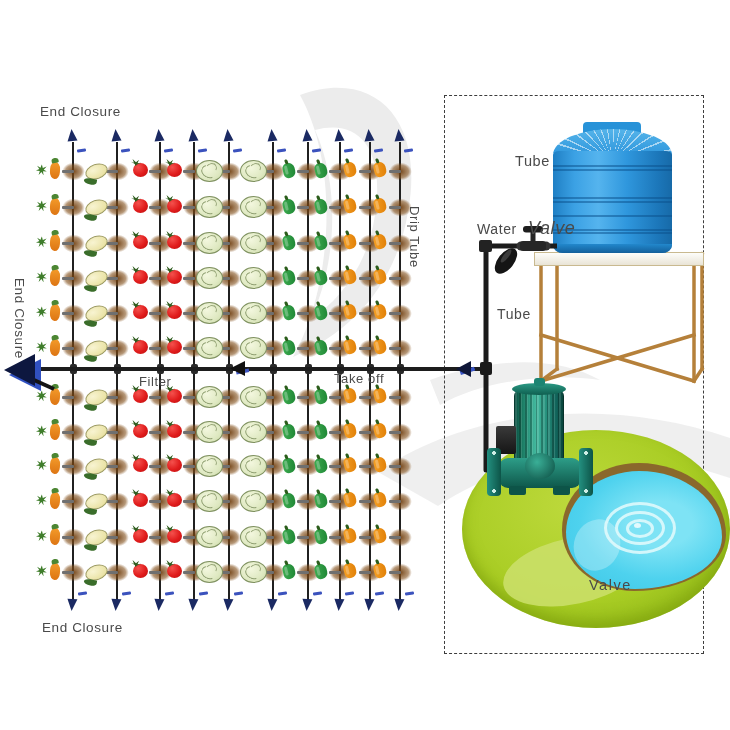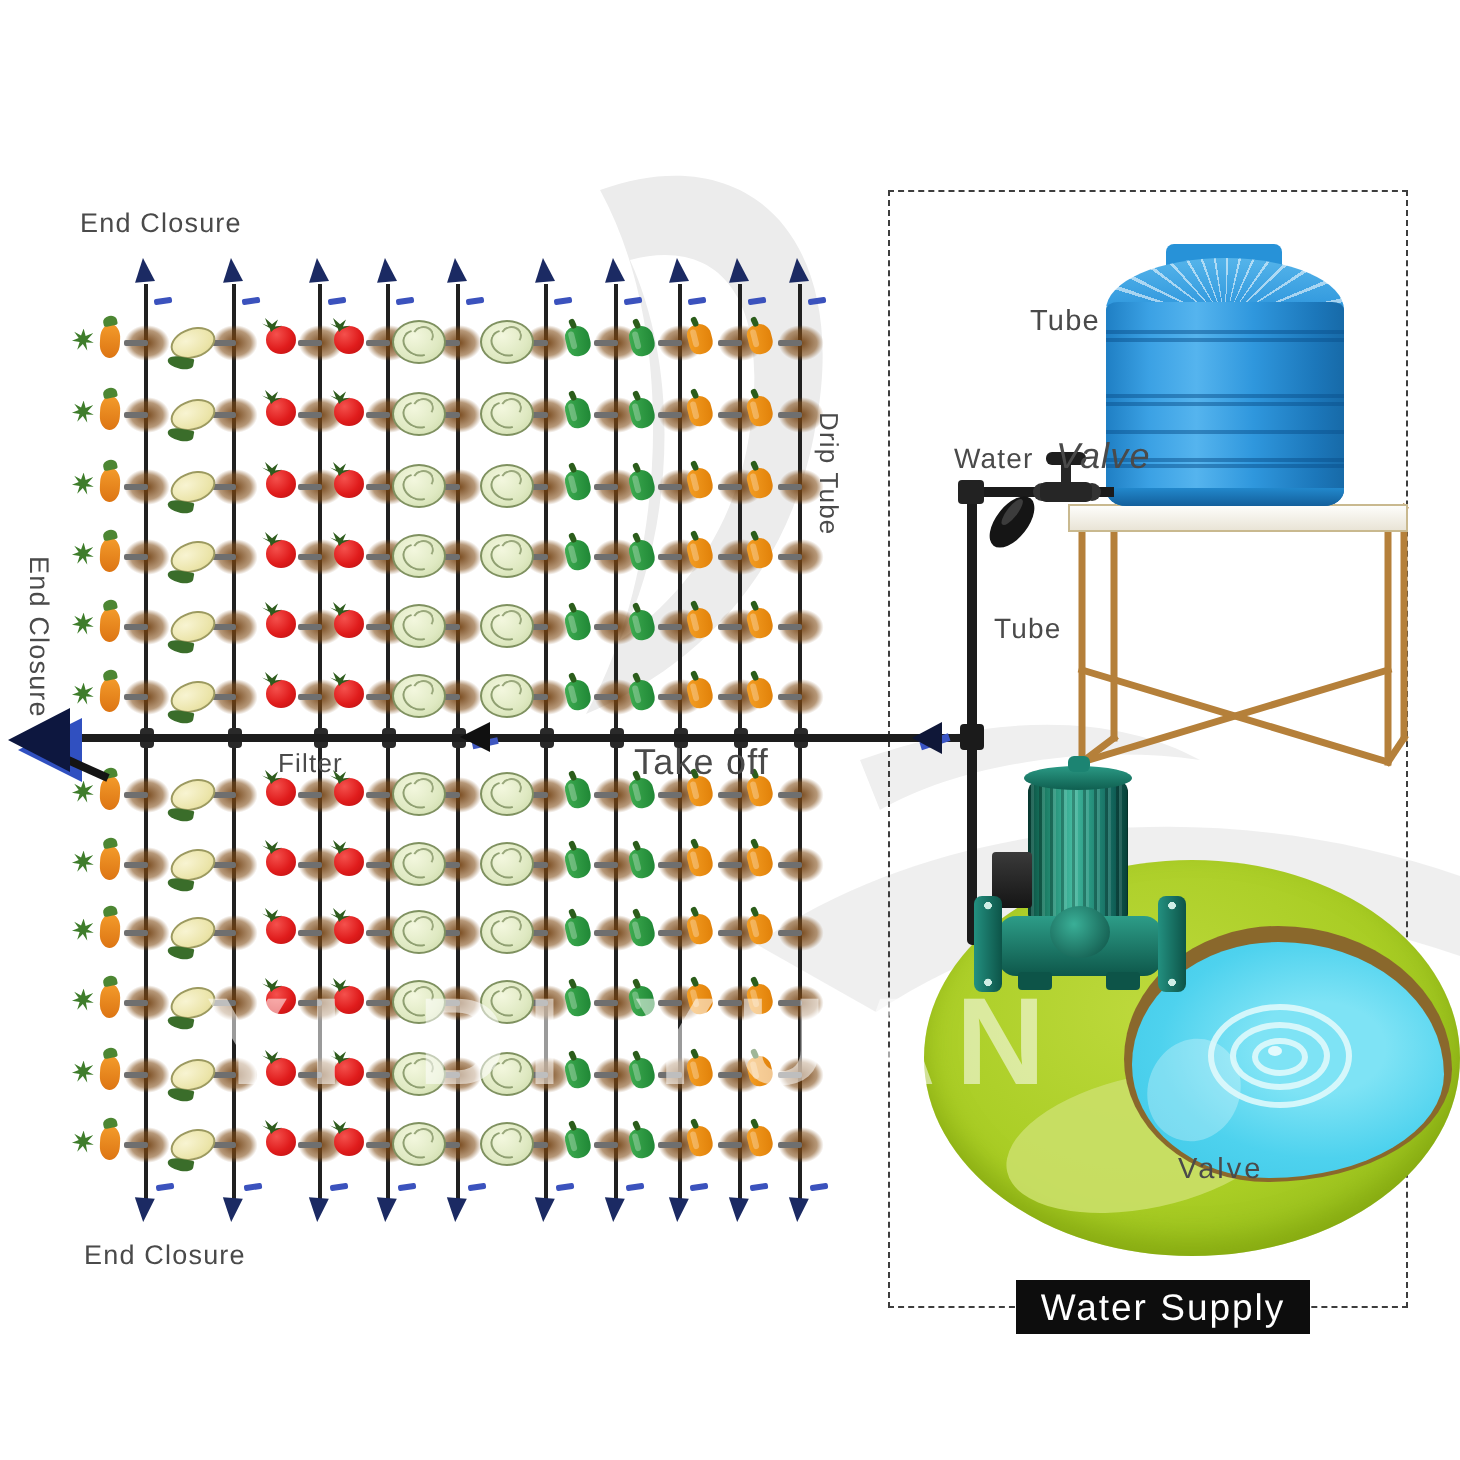--- a/index.html
+++ b/index.html
@@ -533,27 +533,26 @@
       <div class="crop crop-pepper-orange" style="left: 374px; top: 492px;"></div>
       <div class="blob" style="left: 386px; top: 526px;"></div>
       <div class="conn" style="left: 389px; top: 535.5px;"></div>
       <div class="crop crop-pepper-orange" style="left: 374px; top: 528px;"></div>
       <div class="blob" style="left: 386px; top: 561px;"></div>
       <div class="conn" style="left: 389px; top: 570.5px;"></div>
       <div class="crop crop-pepper-orange" style="left: 374px; top: 563px;"></div>
       <div class="submain-line" style="left: 10px; top: 367px; width: 474px;"></div>
     </div>
 
-  <div class="wm-text">YI DI YUAN</div>
 
   <div class="lbl" style="left:40px;top:104px;">End Closure</div>
   <div class="lbl vert" style="left:12px;top:278px;">End Closure</div>
   <div class="lbl" style="left:42px;top:620px;">End Closure</div>
   <div class="lbl" style="left:139px;top:374px;font-size:13px;">Filter</div>
-  <div class="lbl" style="left:317px;top:371px;font-size:18px;">Take off</div>
+  <div class="lbl" style="left:334px;top:371px;font-size:13px;">Take off</div>
   <div class="lbl vert" style="left:407px;top:206px;font-size:13px;">Drip Tube</div>
 
   <div class="dashed-box"></div>
 
   <svg class="layer under" width="730" height="730" viewBox="0 0 730 730">
     <g stroke="#b5803a" stroke-width="3.5" fill="none" stroke-linecap="square">
       <line x1="541" y1="263" x2="541" y2="381"></line>
       <line x1="694" y1="263" x2="694" y2="381"></line>
       <line x1="702" y1="254" x2="702" y2="369"></line>
       <line x1="557" y1="254" x2="557" y2="369"></line>
@@ -634,14 +633,13 @@
     <div class="pump-flange" style="right:0;"></div>
     <div class="pump-foot" style="left:22px;"></div>
     <div class="pump-foot" style="left:66px;"></div>
   </div>
 
   <div class="lbl" style="left:515px;top:153px;font-size:14.5px;">Tube</div>
   <div class="lbl" style="left:477px;top:221px;font-size:14px;">Water</div>
   <div class="lbl" style="left:528px;top:218px;font-size:18px;font-style:italic;">Valve</div>
   <div class="lbl" style="left:497px;top:306px;font-size:14px;">Tube</div>
 
-  <div class="ws-title">Water Supply</div>
 </div>
 
 </body></html>

